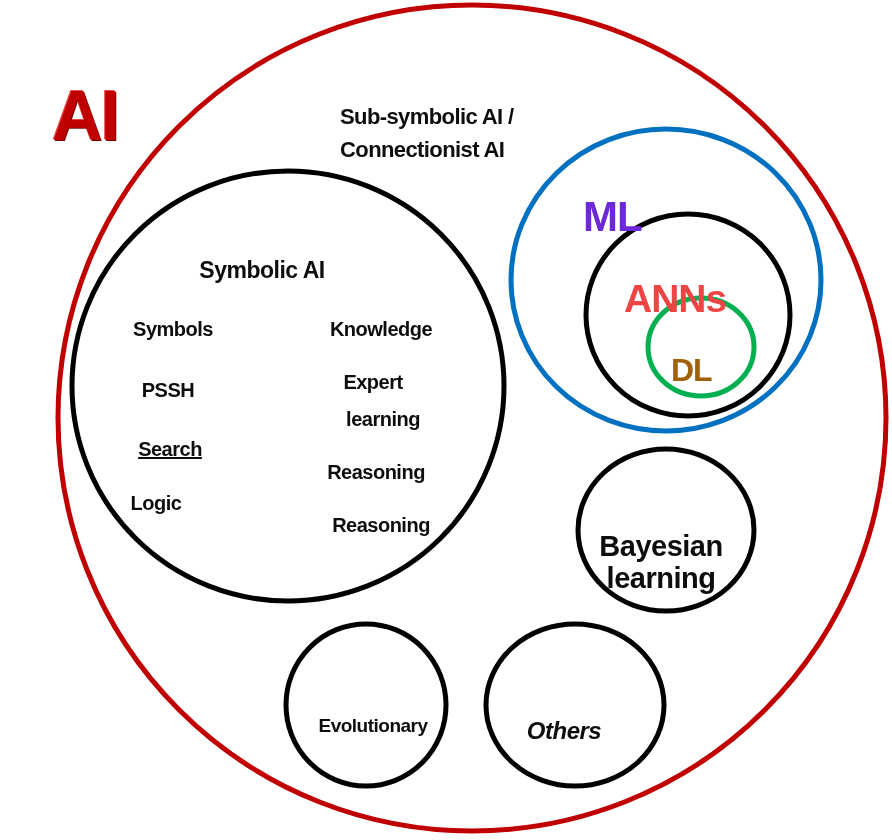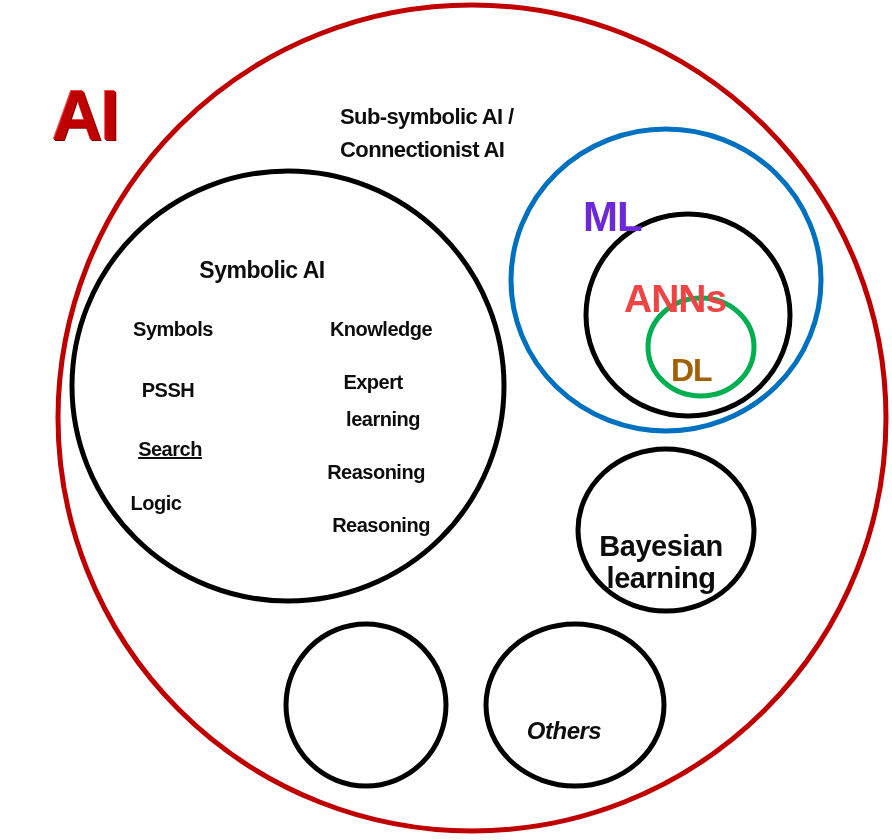--- a/index.html
+++ b/index.html
@@ -70,15 +70,16 @@
 <div class="lbl item center" style="left:383px; top:380px;">learning</div>
 <div class="lbl item center" style="left:376px; top:433px;text-align:right;">Reasoning</div>
 <div class="lbl item center" style="left:381px; top:486px;">Reasoning</div>
 
 <div class="lbl bayes center">
   <div>Bayesian</div>
   <div>learning</div>
 </div>
 
 <div class="lbl evo center">
+  <div>Evolutionary</div>
 </div>
 
 <div class="lbl others center">Others</div>
 
 </body></html>

